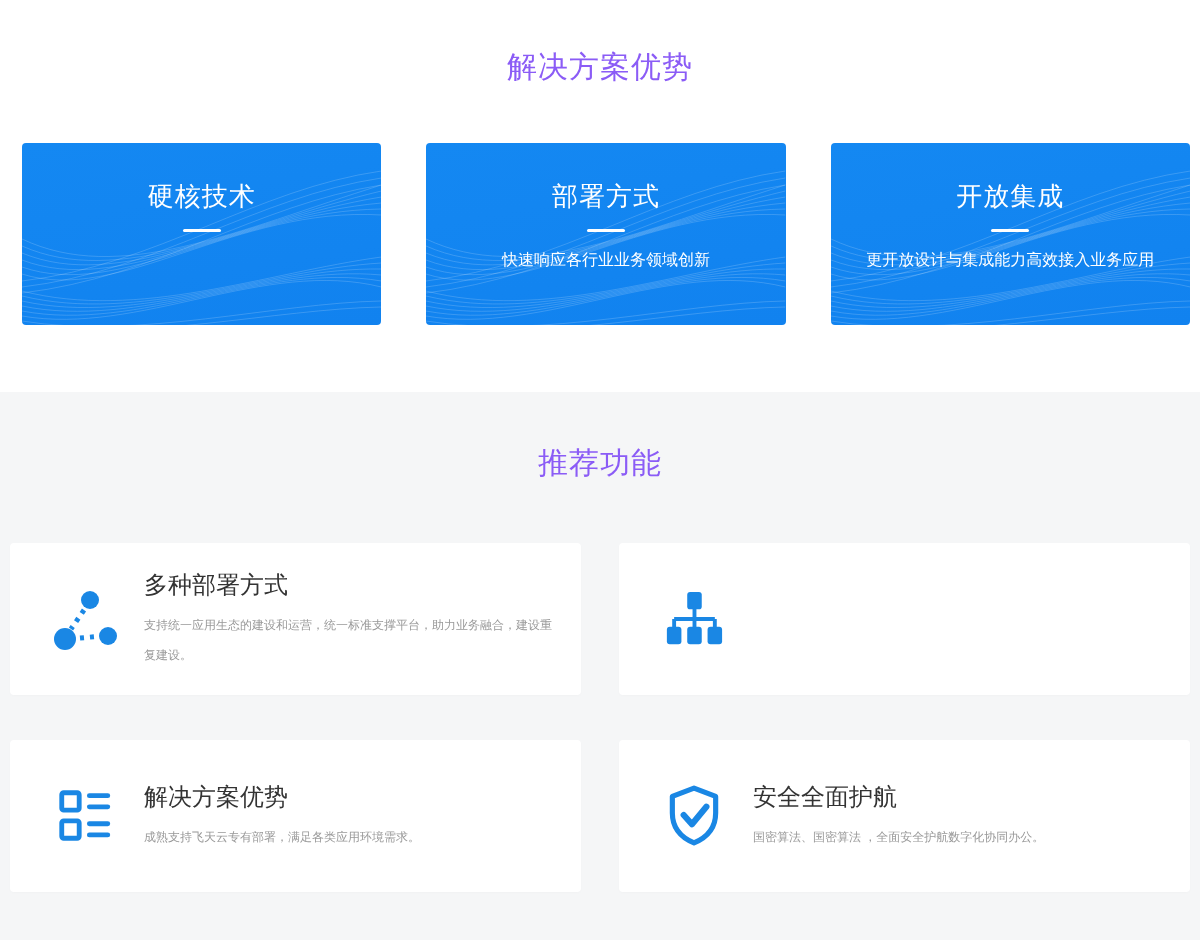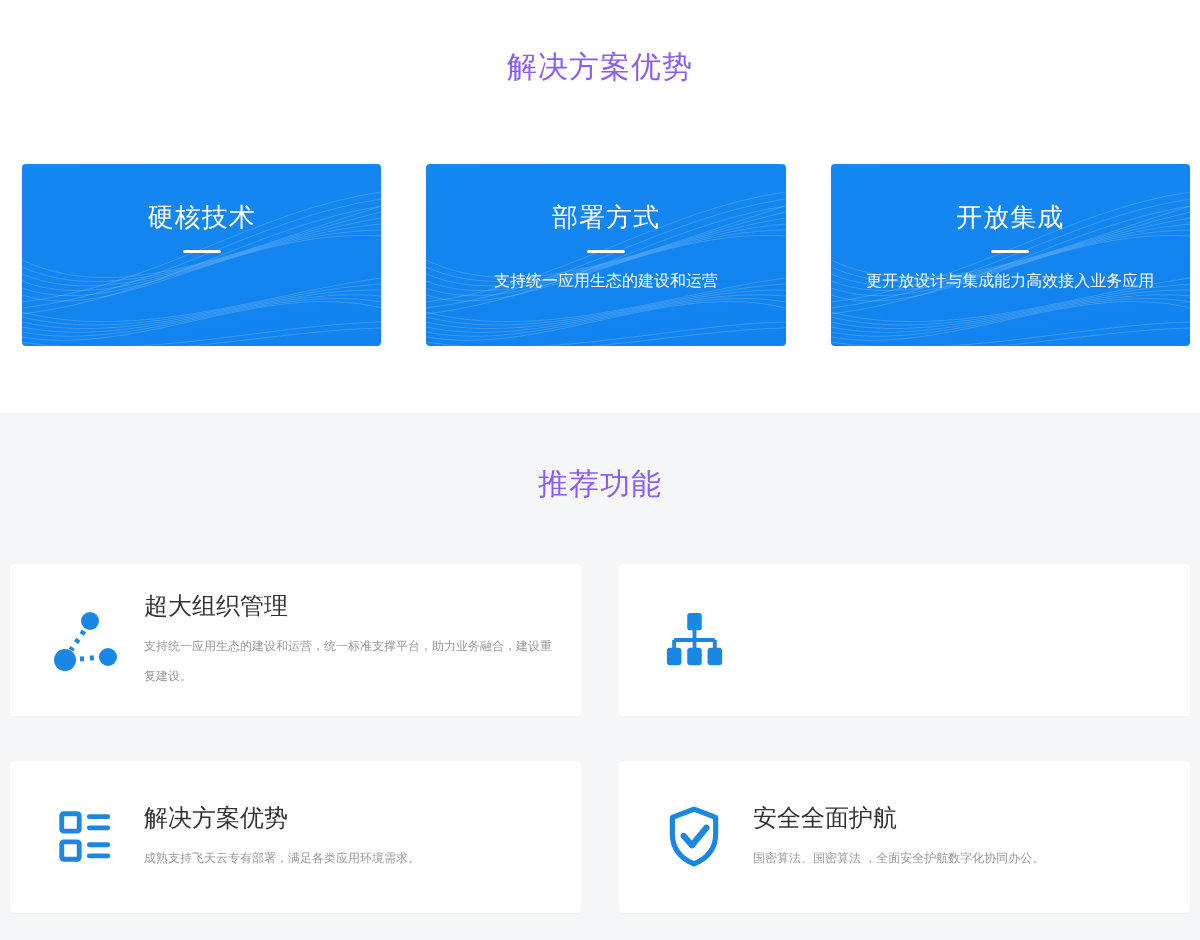--- a/index.html
+++ b/index.html
@@ -15,21 +15,21 @@
   .section-title {
     font-size: 30px;
     font-weight: 400;
     color: #8b5cf6;
     text-align: center;
     line-height: 42px;
     letter-spacing: 1px;
   }
   
   .advantages { background: #ffffff; padding: 46px 10px 67px; }
-  .adv-cards { display: flex; gap: 45px; margin-top: 76px; padding-left: 12px; }
+  .adv-cards { display: flex; gap: 45px; margin-top: 55px; padding-left: 12px; }
   .adv-card {
     position: relative;
     flex: 1 1 0;
     height: 182px;
     border-radius: 4px;
     background: linear-gradient(170deg, #1488f2 0%, #1182ef 100%);
     overflow: hidden;
     display: flex;
     flex-direction: column;
     align-items: center;
@@ -140,21 +140,21 @@
       <h3>硬核技术</h3>
       <div class="adv-divider"></div>
     </div>
 
     <div class="adv-card">
       <svg class="waves" viewBox="0 0 370 182" preserveAspectRatio="none">
           <use href="#wavePattern"></use>
         </svg>
       <h3>部署方式</h3>
       <div class="adv-divider"></div>
-      <p>支持统一应用生态的建设和运营</p>
+      <p>快速响应各行业业务领域创新</p>
     </div>
 
     <div class="adv-card">
       <svg class="waves" viewBox="0 0 370 182" preserveAspectRatio="none">
           <use href="#wavePattern"></use>
         </svg>
       <h3>开放集成</h3>
       <div class="adv-divider"></div>
       <p>更开放设计与集成能力高效接入业务应用</p>
     </div>
@@ -173,21 +173,21 @@
           <g fill="#1a87e4" stroke="#1a87e4">
             <circle cx="37" cy="13" r="9" stroke="none"></circle>
             <circle cx="12" cy="52" r="11" stroke="none"></circle>
             <circle cx="55" cy="49" r="9" stroke="none"></circle>
             <line x1="31" y1="23" x2="18" y2="42" fill="none" stroke-width="5" stroke-dasharray="4 6"></line>
             <line x1="27" y1="51" x2="44" y2="49.5" fill="none" stroke-width="5" stroke-dasharray="4 6"></line>
           </g>
         </svg>
       </div>
       <div class="feature-text">
-        <h3>超大组织管理</h3>
+        <h3>多种部署方式</h3>
         <p>支持统一应用生态的建设和运营，统一标准支撑平台，助力业务融合，建设重复建设。</p>
       </div>
     </div>
 
     <div class="feature-card">
       <div class="feature-icon">
         <svg width="62" height="62" viewBox="0 0 64 64">
           <g fill="#1a87e4">
             <rect x="25" y="4" width="15" height="18" rx="3"></rect>
             <rect x="4" y="40" width="15" height="18" rx="3"></rect>

